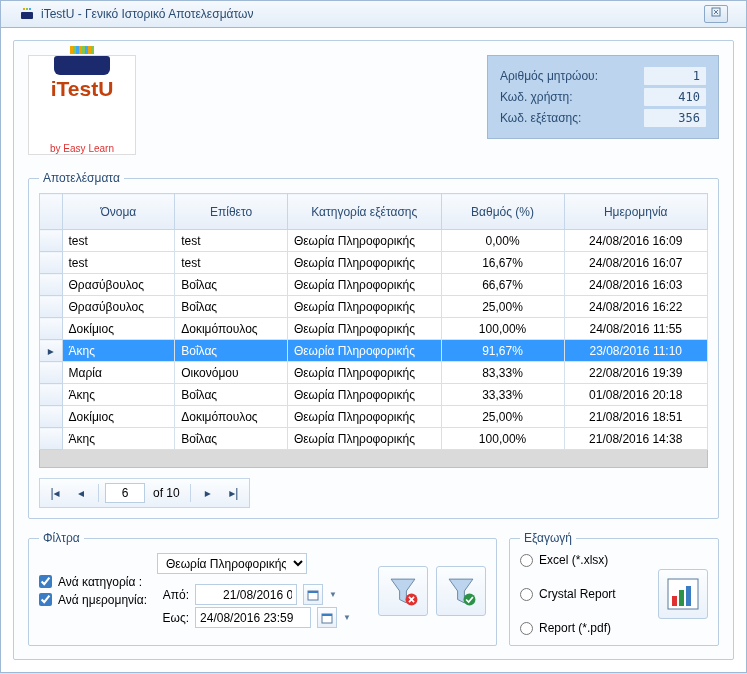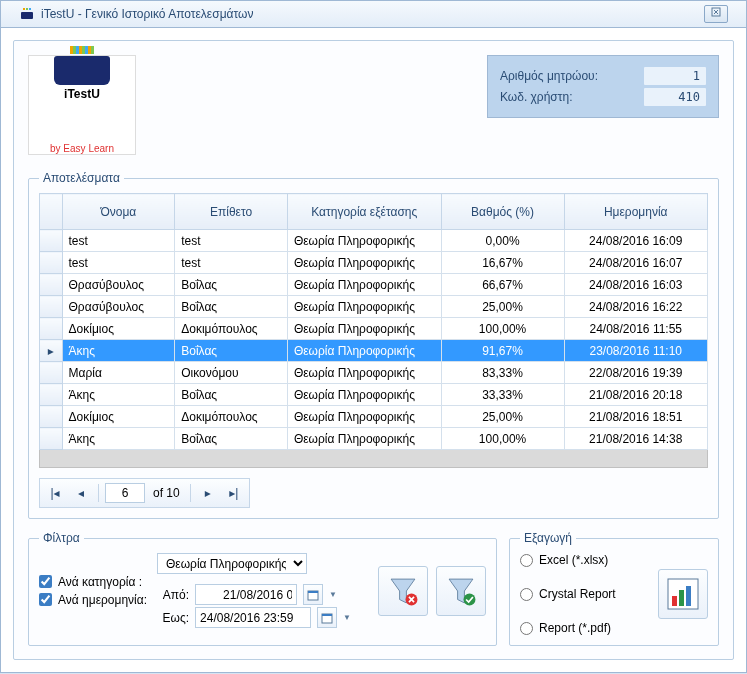--- a/index.html
+++ b/index.html
@@ -11,21 +11,21 @@
 .titlebar-close { width: 24px; height: 18px; border: 1px solid #8aa8c8; background: linear-gradient(to bottom,#f2f7fc,#d9e6f3); text-align: center; line-height: 16px; font-size: 10px; color: #5a7a9a; cursor: pointer; border-radius: 2px; }
 
 .window-body { background: #fff; border: 1px solid #9fb8d4; border-top: none; height: 645px; padding: 12px; position: relative; }
 .inner-panel { border: 1px solid #b9cee2; background: #fcfdff; height: 100%; border-radius: 2px; padding: 14px; position: relative; }
 
 
 .header-row { display: flex; justify-content: space-between; align-items: flex-start; margin-bottom: 16px; }
 .logo-box { width: 108px; height: 100px; background: #fff; border: 1px solid #ddd; display:flex; flex-direction:column; align-items:center; justify-content:center; gap:2px; }
 .logo-keyboard { width:56px; height:34px; background:#1a2a6c; border-radius:3px 3px 6px 6px; position:relative; }
 .logo-keyboard::before { content:""; position:absolute; top:-10px; left:16px; width:24px; height:8px; background:repeating-linear-gradient(90deg,#f0a500 0 3px,#7ec850 3px 6px,#3fa9f5 6px 9px); }
-.logo-title { font-weight:bold; color:#000000; font-size:12px; }
+.logo-title { font-weight:bold; color:#c2410c; font-size:21px; }
 .logo-sub { color:#e03131; font-size:10px;margin-top:40px; }
 
 .info-box { background: #bcd4ed; border: 1px solid #9fb8d4; padding: 8px 12px; min-width: 232px; margin-left: 32px; }
 .info-row { display: flex; justify-content: space-between; align-items: center; margin: 3px 0; }
 .info-label { color: #2a4c74; }
 .info-val { background: #e9f2fb; color: #2a4c74; min-width: 62px; height: 18px; line-height: 18px; text-align: right; padding: 0 6px; border-radius: 1px; font-family: monospace; }
 
 
 fieldset { border: 1px solid #b9cee2; border-radius: 2px; padding: 8px 10px 10px; margin-bottom: 12px; }
 legend { padding: 0 4px; color: #2a4c74; }
@@ -100,20 +100,24 @@
 
       <div class="info-box">
         <div class="info-row">
           <span class="info-label">Αριθμός μητρώου:</span>
           <span class="info-val">1</span>
         </div>
         <div class="info-row">
           <span class="info-label">Κωδ. χρήστη:</span>
           <span class="info-val">410</span>
         </div>
+        <div class="info-row">
+          <span class="info-label">Κωδ. εξέτασης:</span>
+          <span class="info-val">356</span>
+        </div>
       </div>
     </div>
 
     <fieldset>
       <legend>Αποτελέσματα</legend>
       <table class="grid">
         <thead>
           <tr>
             <th class="rowhead"></th>
             <th style="width:110px">Όνομα</th>
@@ -179,21 +183,21 @@
               <td>Θεωρία Πληροφορικής</td>
               <td class="center">83,33%</td>
               <td class="center">22/08/2016 19:39</td>
             </tr>
             <tr>
               <td class="rowhead"></td>
               <td>Άκης</td>
               <td>Βοΐλας</td>
               <td>Θεωρία Πληροφορικής</td>
               <td class="center">33,33%</td>
-              <td class="center">21/08/2016 20:18</td>
+              <td class="center">01/08/2016 20:18</td>
             </tr>
             <tr>
               <td class="rowhead"></td>
               <td>Δοκίμιος</td>
               <td>Δοκιμόπουλος</td>
               <td>Θεωρία Πληροφορικής</td>
               <td class="center">25,00%</td>
               <td class="center">21/08/2016 18:51</td>
             </tr>
             <tr>

